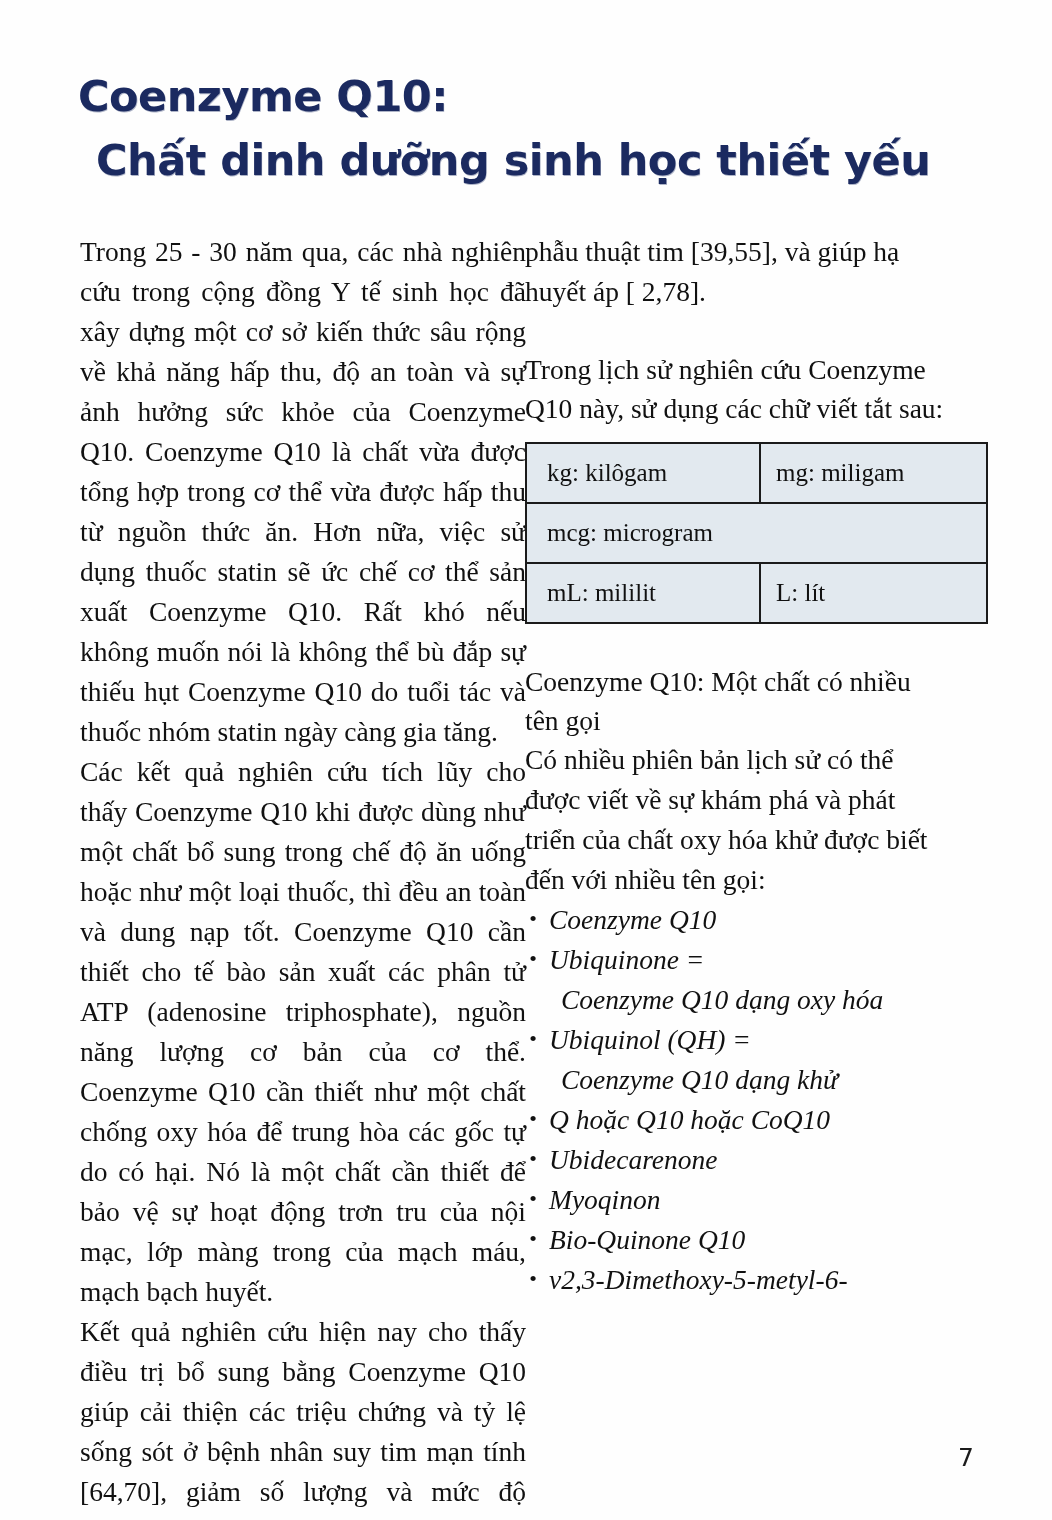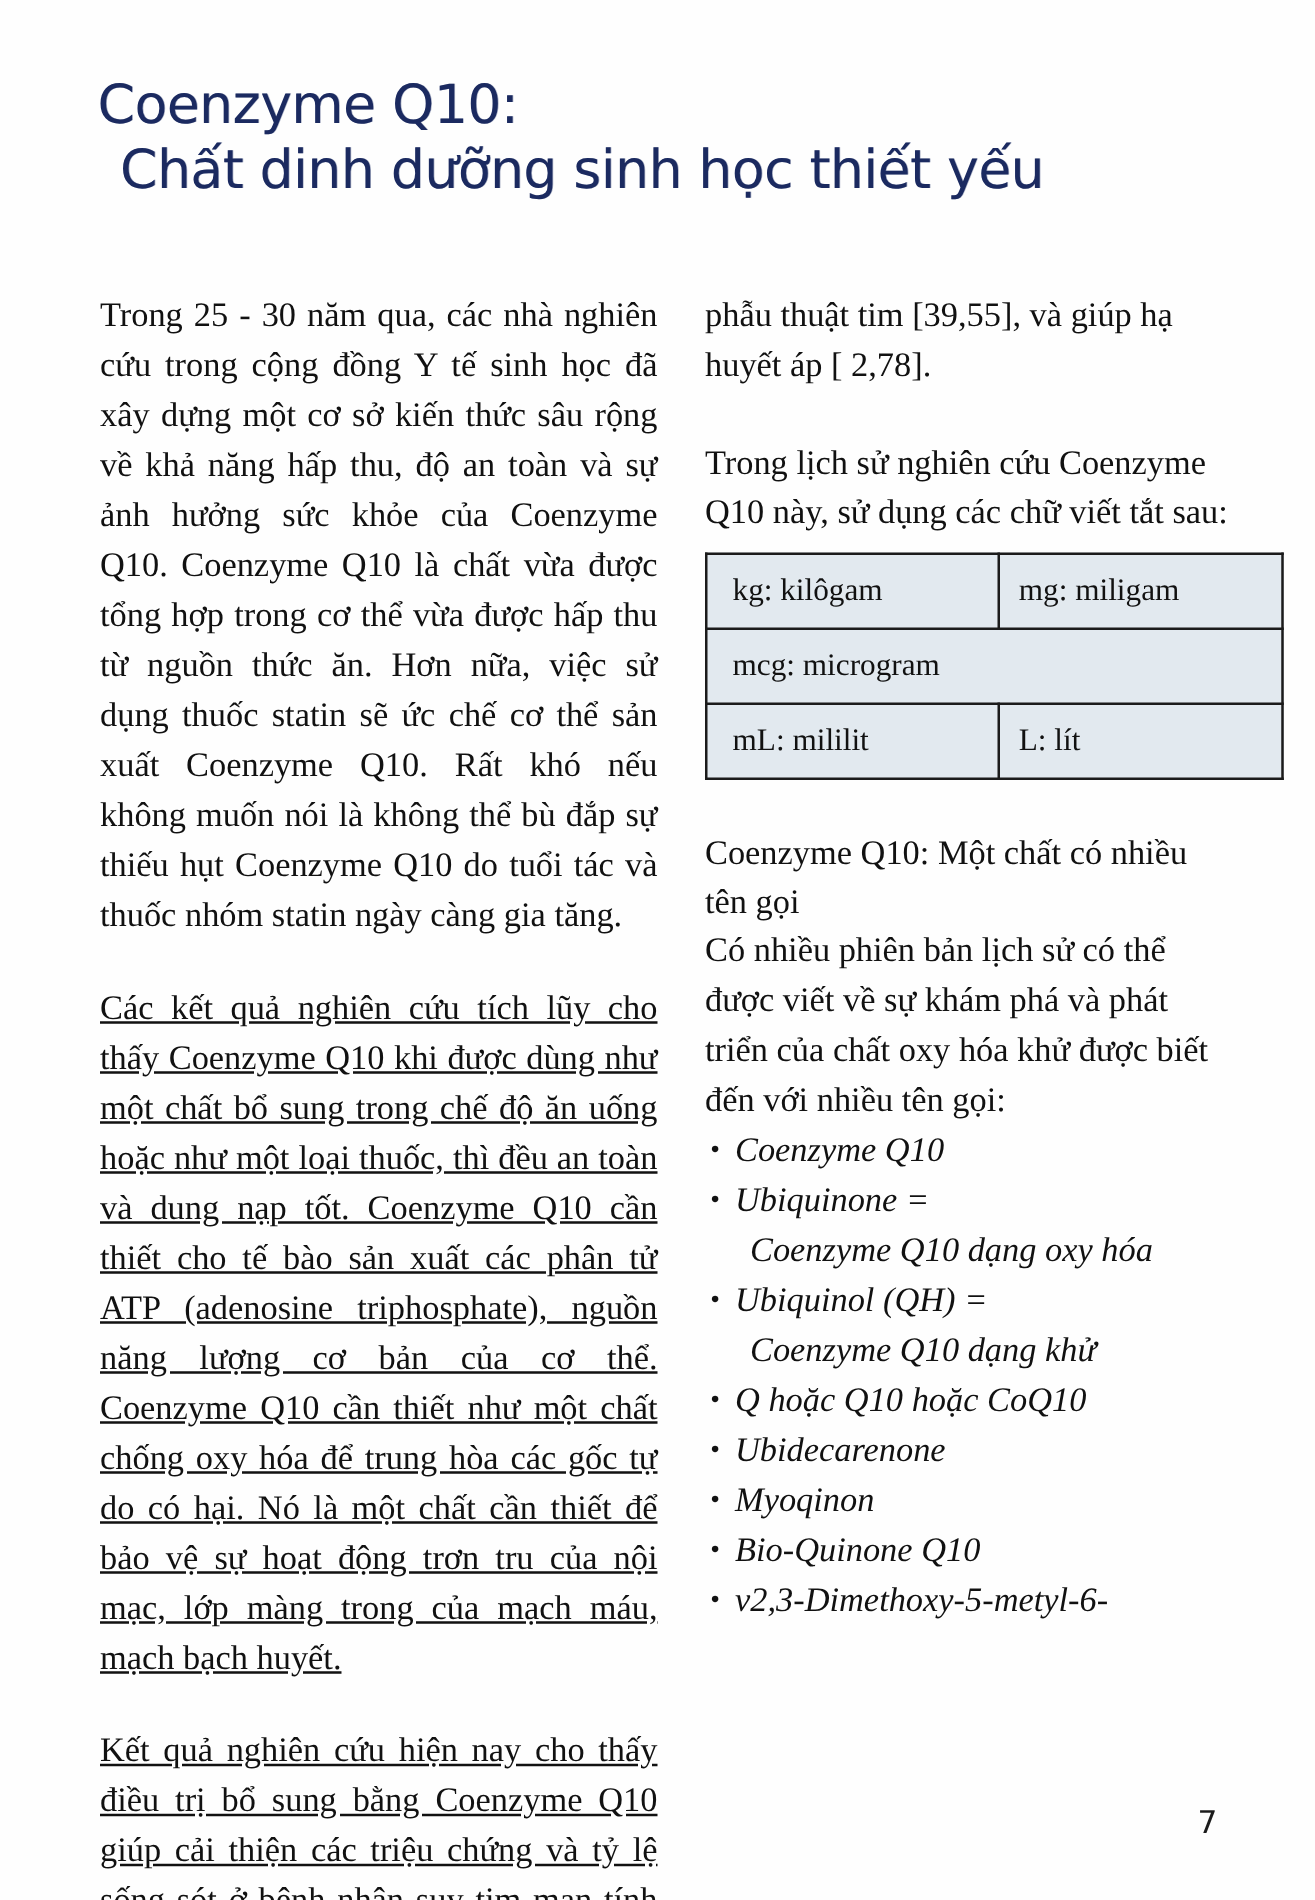--- a/index.html
+++ b/index.html
@@ -27,52 +27,51 @@
 
   
   .title-block {
     position: absolute;
     left: 78px;
     top: 58px;
     width: 900px;
   }
   .title-line {
     font-family: "DejaVu Sans", "Liberation Sans", sans-serif;
-    font-weight: normal;
+    font-weight: bold;
     color: #1b2a60;
     font-size: 43px;
     line-height: 1.22;
     letter-spacing: -0.5px;
     white-space: nowrap;
     text-shadow: 0.6px 0.6px 0 rgba(27,42,96,0.35);
+    margin-top: 12px;
   }
   .title-line.second {
     margin-left: 18px;
   }
 
   
   .col {
     position: absolute;
     top: 232px;
     width: 446px;
   }
   .col-left  { left: 80px;  }
-  .col-right { left: 564px; width: 424px; }
+  .col-right { left: 525px; width: 424px; }
 
   p.body {
     margin: 0 0 0 0;
     font-size: 27.5px;
     line-height: 1.455;
     text-align: justify;
     text-justify: inter-word;
     hyphens: none;
   }
   p.body + p.body {
-    margin-top: 34px;
-    text-decoration: underline;
   }
   p.body.nojust {
     text-align: left;
   }
 
   .gap-lg { height: 38px; }
   .gap-sm { height: 14px; }
 
   h2.subhead {
     margin: 0;

